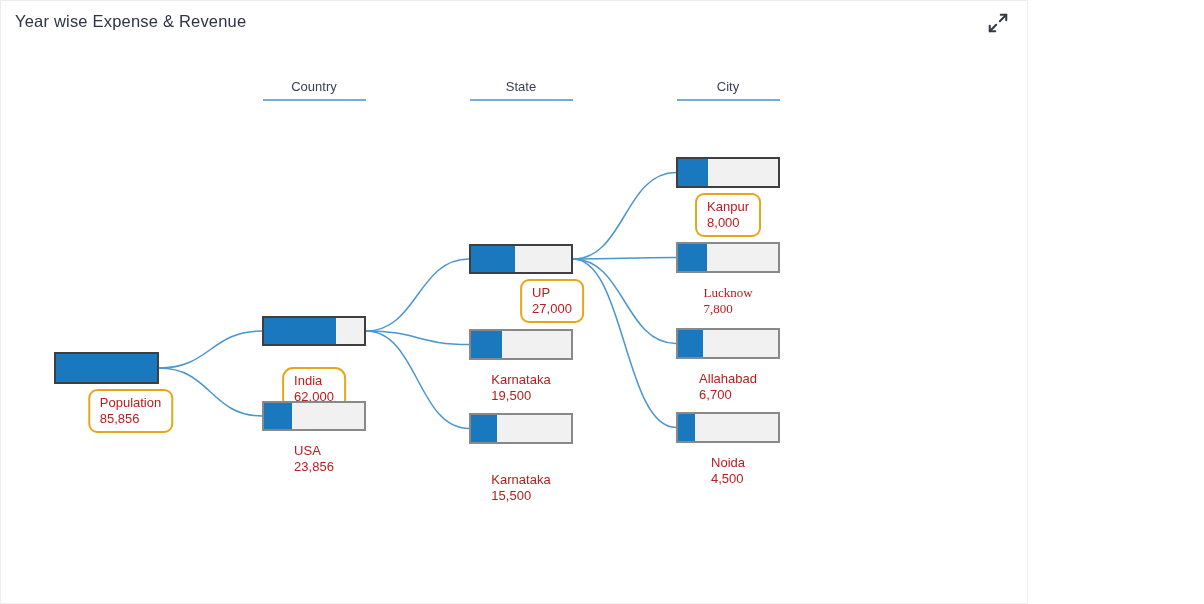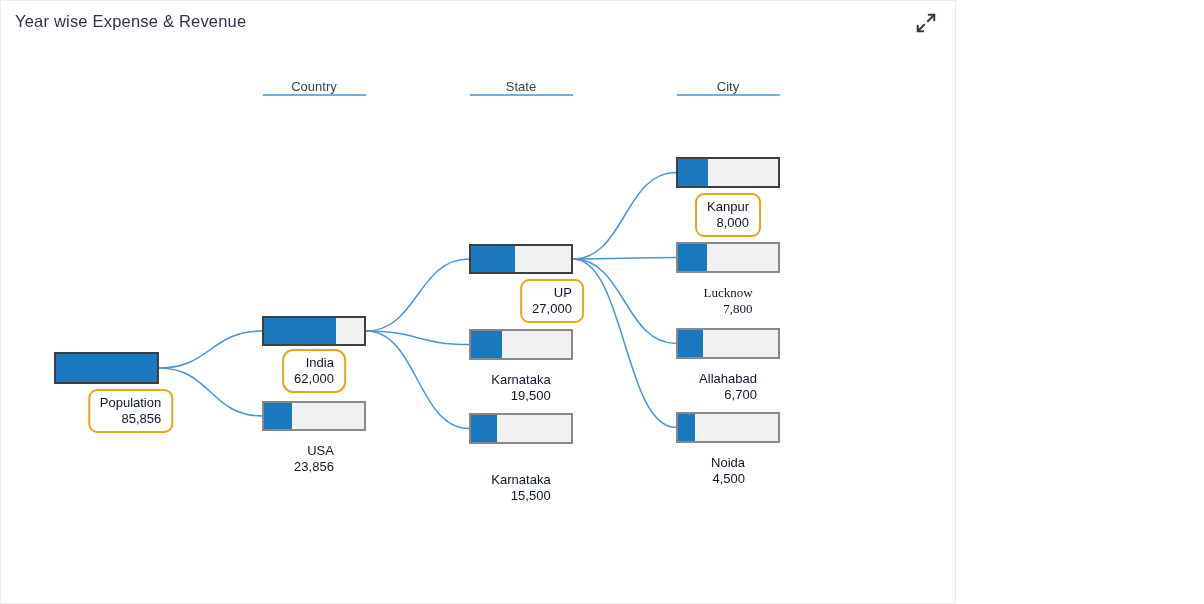--- a/index.html
+++ b/index.html
@@ -1,44 +1,44 @@
 <!DOCTYPE html>
 <html><head>
 <meta charset="utf-8">
 <style>
   * { margin: 0; padding: 0; box-sizing: border-box; }
   html, body { width: 1204px; height: 604px; background: #fff; font-family: "Liberation Sans", "DejaVu Sans", sans-serif; }
   .card {
-    position: relative; width: 956px; height: 604px;
+    position: relative; width: 1028px; height: 604px;
     background: #ffffff; border: 1px solid #ededed; overflow: hidden;
   }
   .chart-title {
     position: absolute; left: 14px; top: 11px;
     font-size: 16.5px; font-weight: 500; color: #2e3448; letter-spacing: 0.2px;
   }
   .expand-btn {
     position: absolute; right: 16px; top: 10px; width: 24px; height: 24px;
     background: none; border: none; cursor: pointer; padding: 0;
   }
   .expand-btn svg { display: block; }
   .col-header {
     position: absolute; width: 103px; text-align: center;
     font-size: 13px; color: #3b4054;
-    border-bottom: 2px solid #74aed8;
+    padding-bottom: 5px; border-bottom: 2px solid #74aed8;
     top: 78px;
   }
   #links-svg { position: absolute; left: 0; top: 0; pointer-events: none; }
   .node-bar {
     position: absolute; background: #f1f1f2; border: 2px solid #898989; cursor: pointer;
   }
   .node-bar.selected { border-color: #3f3f3f; }
   .node-bar .fill { height: 100%; background: #1a78be; }
   .node-label {
     position: absolute; transform: translateX(-50%);
-    text-align: right; font-size: 13px; line-height: 16px; color: #0f172a;
+    text-align: left; font-size: 13px; line-height: 16px; color: #b91c1c;
     white-space: nowrap;
   }
   .node-label.boxed {
     border: 2px solid #e7a61a; border-radius: 9px; padding: 4px 10px; background: #ffffff;
   }
 </style>
 </head>
 <body>
 
 <div class="card">
@@ -75,21 +75,21 @@
       <div class="node-bar selected" style="left: 53px; top: 351px; width: 105px; height: 32px;">
         <div class="fill" style="width: 100%;"></div>
       </div>
       <div class="node-label boxed" style="left: 105.5px; top: 388px; margin-left: 24px;">
         <div>Population</div>
         <div>85,856</div>
       </div>
       <div class="node-bar selected" style="left: 261px; top: 315px; width: 104px; height: 30px;">
         <div class="fill" style="width: 72%;"></div>
       </div>
-      <div class="node-label boxed" style="left: 313px; top: 348px; border-radius: 11px;">
+      <div class="node-label boxed" style="left: 313px; top: 366px; border-radius: 11px;">
         <div>India</div>
         <div>62,000</div>
       </div>
       <div class="node-bar" style="left: 261px; top: 400px; width: 104px; height: 30px;">
         <div class="fill" style="width: 28%;"></div>
       </div>
       <div class="node-label" style="left: 313px; top: 442px;">
         <div>USA</div>
         <div>23,856</div>
       </div>

